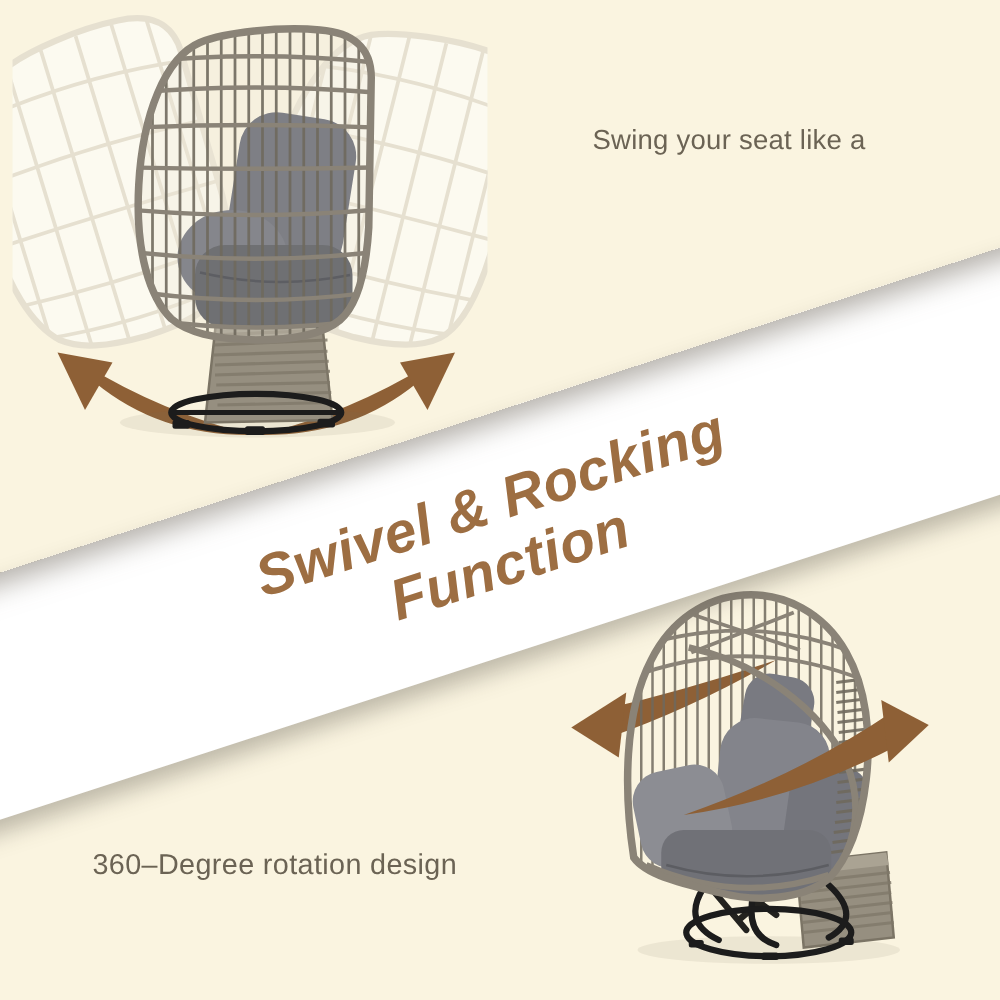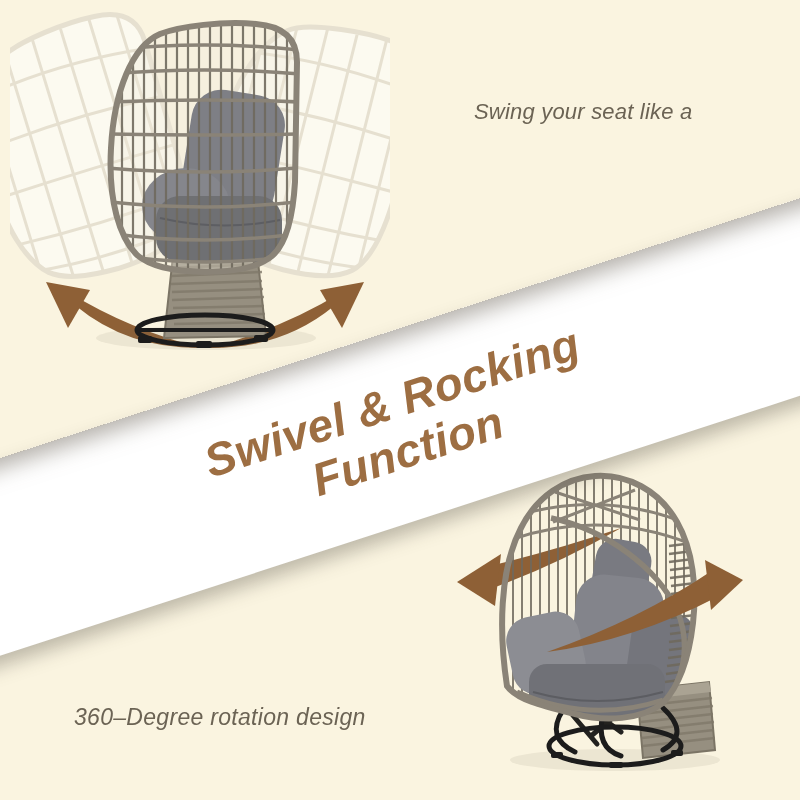--- a/index.html
+++ b/index.html
@@ -9,23 +9,23 @@
     --cushion:#7e7f85; --cushion_dark:#6f7073; --base_wicker:#968f80;
     --base_stripe:#7f7869; --ring_black:#1c1c1c;
   }
   html,body{margin:0;padding:0;}
   body{font-family:"Liberation Sans",sans-serif;background:#fff;}
   .canvas{position:relative;width:800px;height:800px;overflow:hidden;
           background:var(--background);}
   .fig{position:absolute;}
   .fig1{left:10px;top:0;width:380px;height:360px;}
   .fig2{left:425px;top:448px;width:340px;height:340px;}
-  .caption{position:absolute;color:var(--caption_text);font-weight:400;font-style:italic;}
+  .caption{position:absolute;color:var(--caption_text);font-weight:400;}
   .caption-swing{left:474px;top:98px;font-size:22px;line-height:27px;letter-spacing:.2px;}
-  .caption-rotation{left:74px;top:704px;font-size:23px;letter-spacing:.3px;}
+  .caption-rotation{left:74px;top:678px;font-size:23px;letter-spacing:.3px;}
   .banner{position:absolute;left:-100px;top:333px;width:1000px;height:188px;
           background:var(--banner_bg);transform:rotate(-18deg);
           display:flex;flex-direction:column;align-items:center;justify-content:center;
           box-shadow:0 10px 18px rgba(95,90,78,.38),
                      inset 0 18px 22px -9px rgba(118,112,100,.55);
           z-index:3;}
   .banner-line{font-size:46px;line-height:51px;font-weight:700;font-style:italic;
                color:var(--banner_text);text-align:center;letter-spacing:.5px;
                white-space:nowrap;}
 </style>

